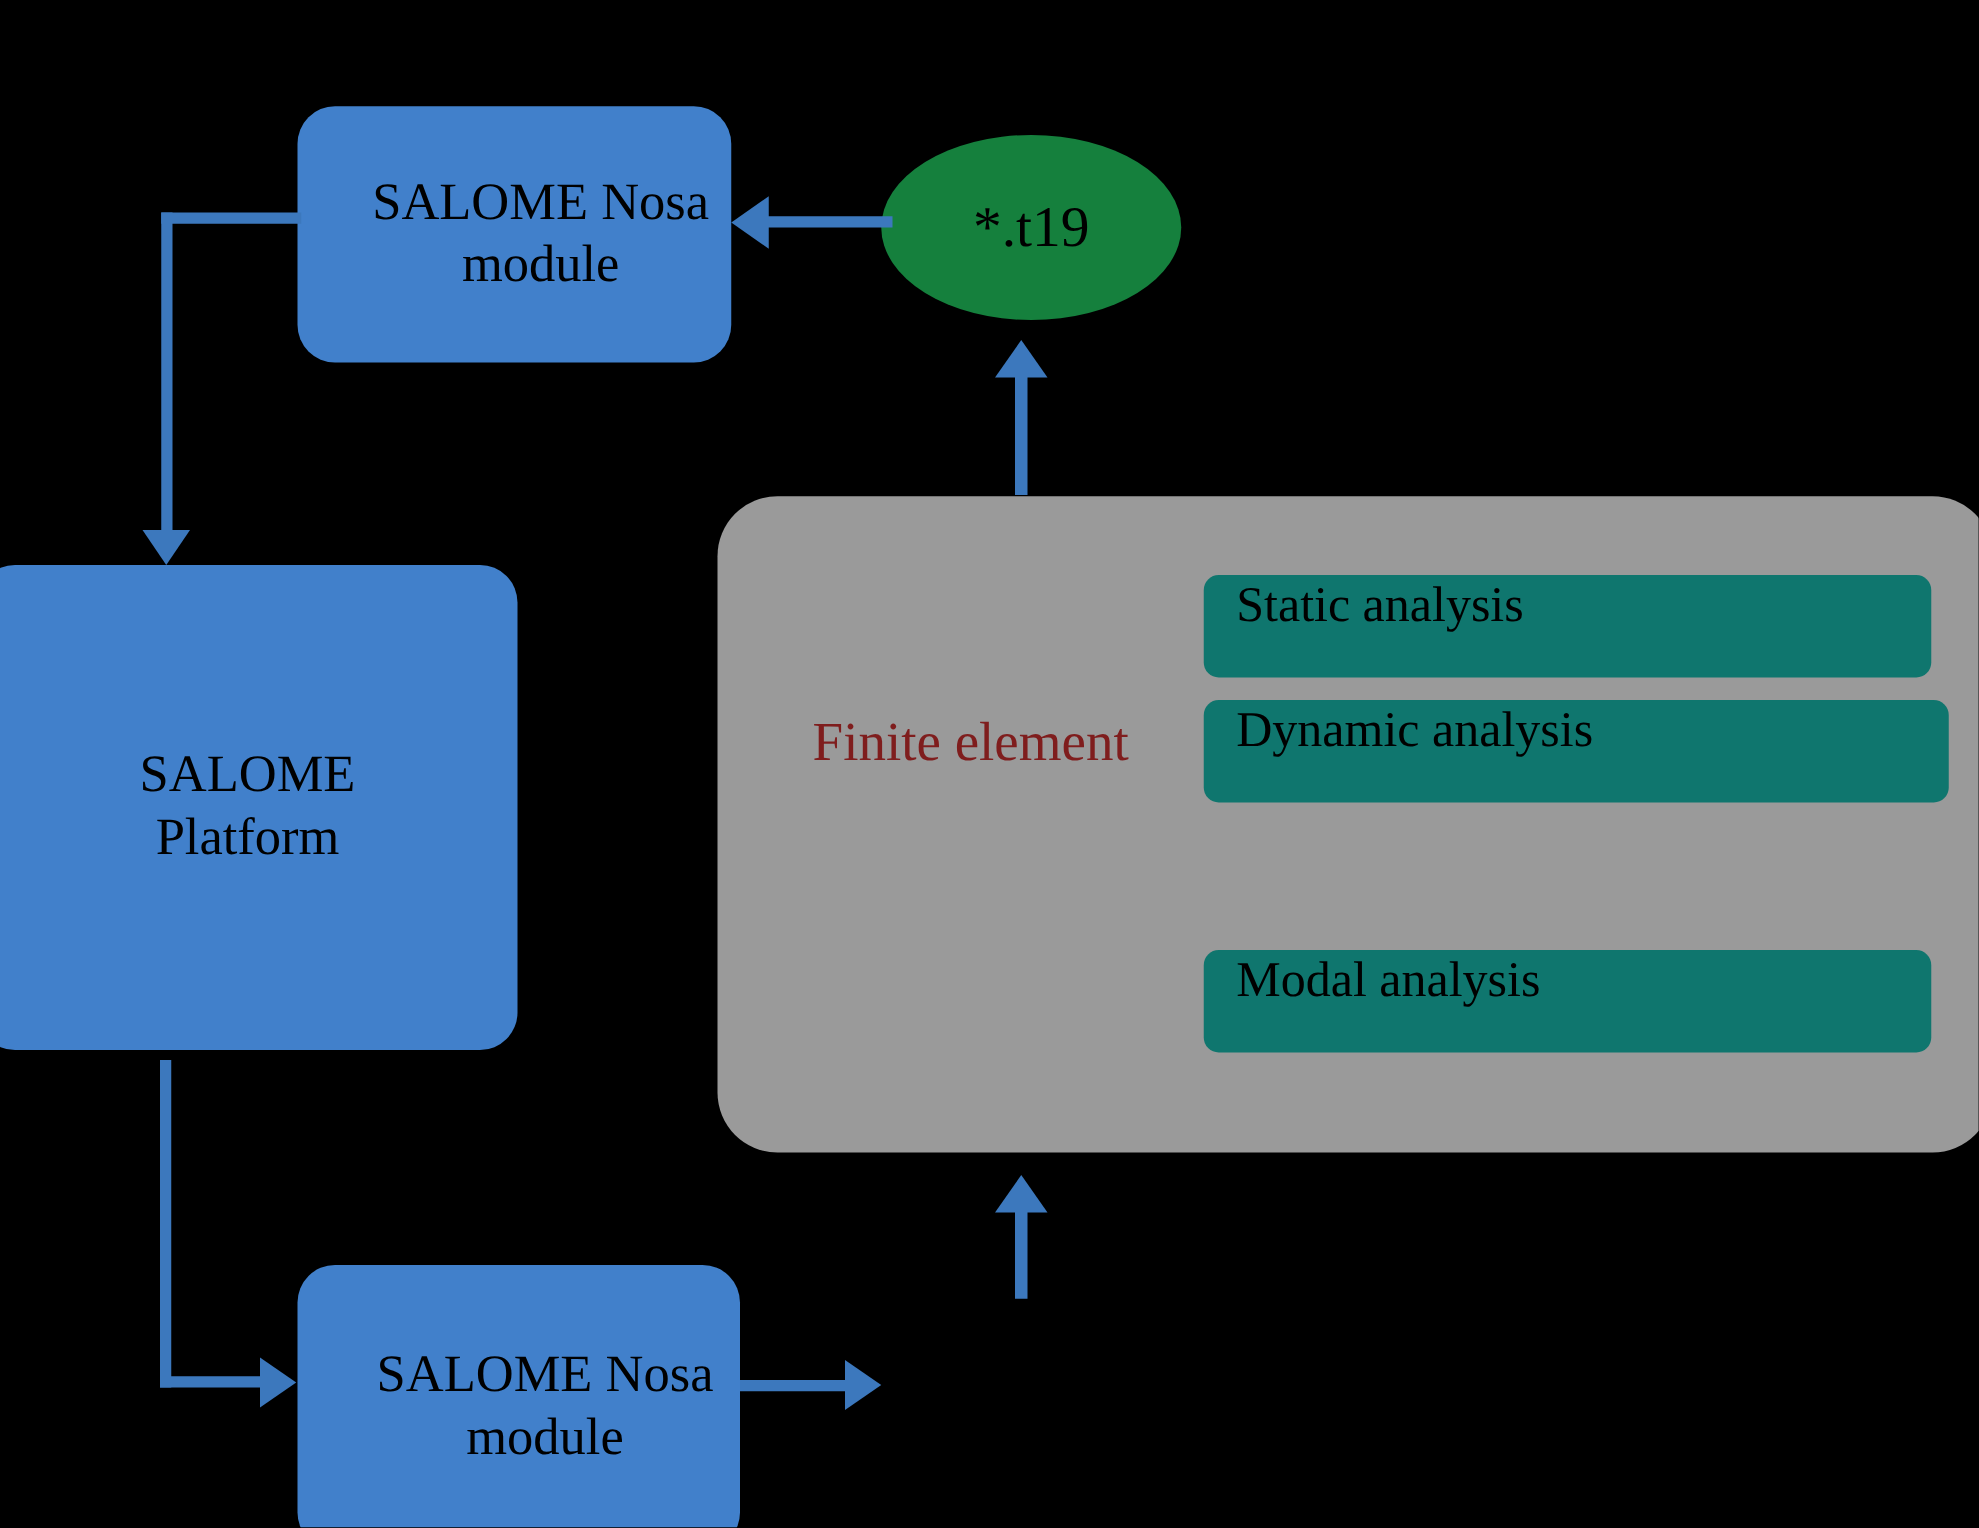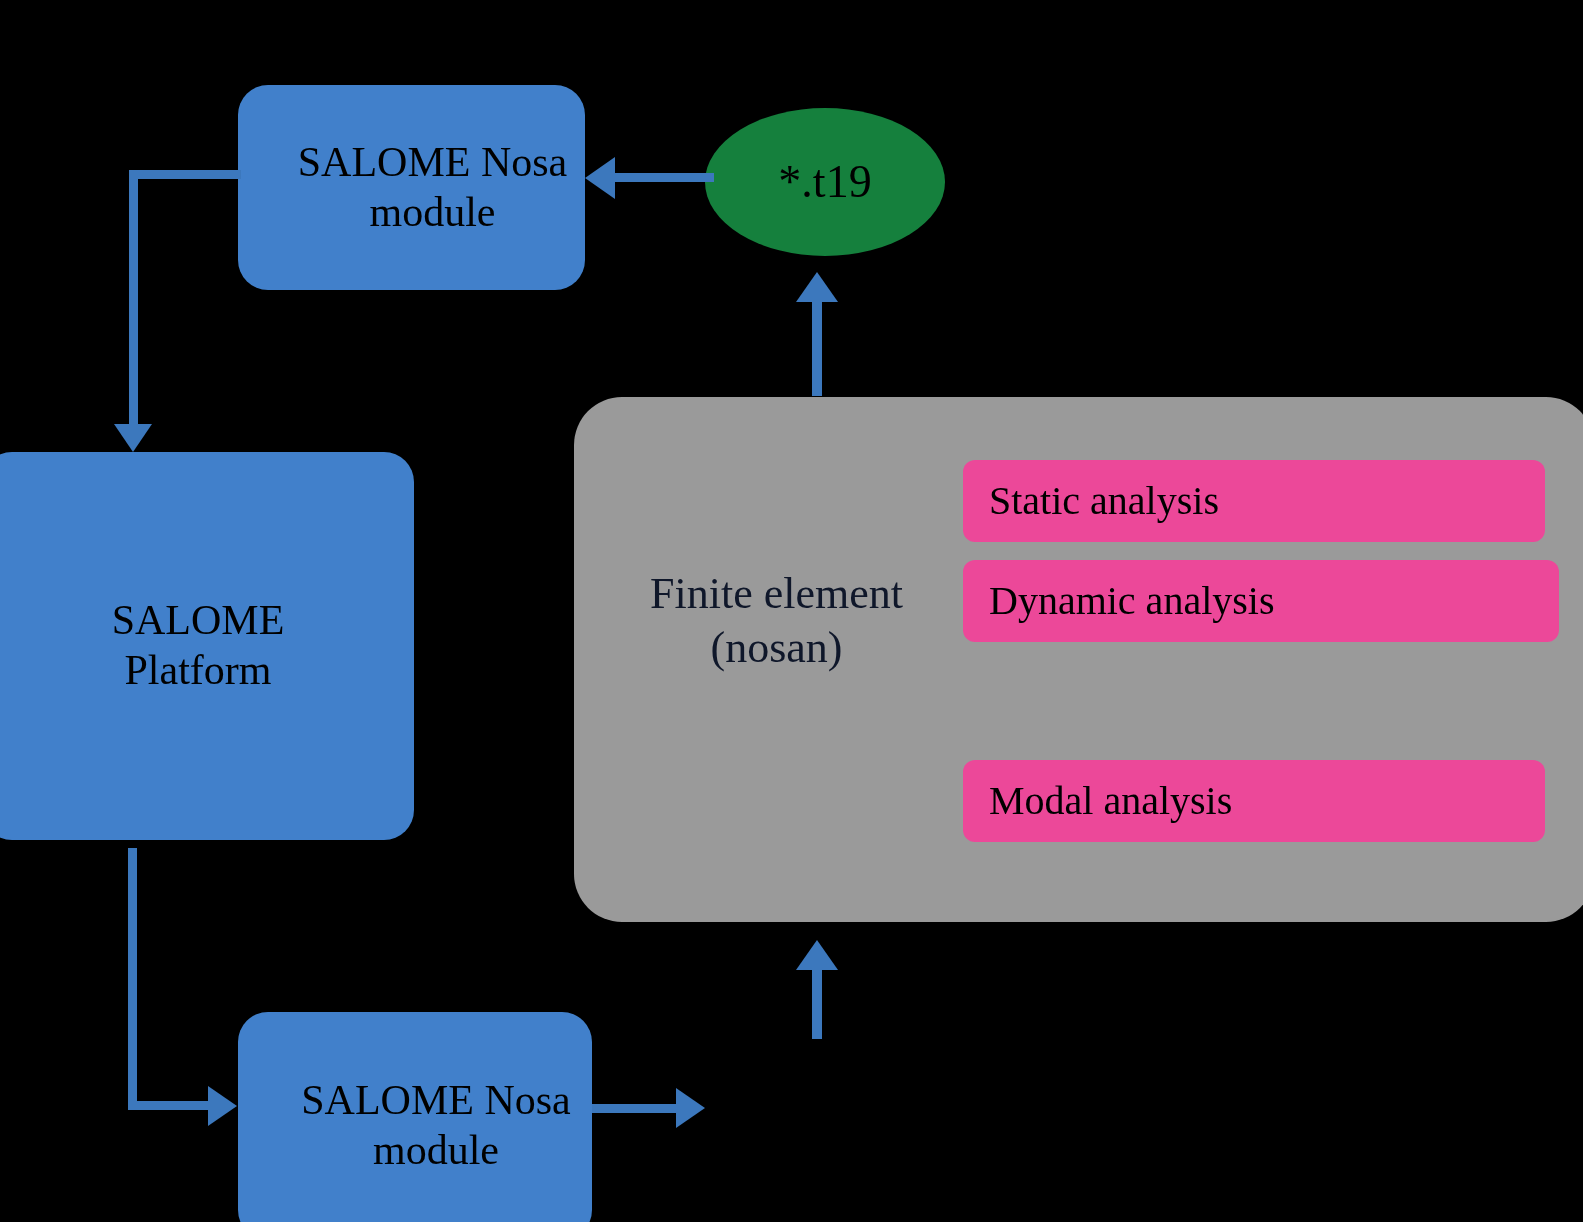--- a/index.html
+++ b/index.html
@@ -40,24 +40,24 @@
   }
 
   .panel-gray {
     background: #9a9a9a;
     border-radius: 48px;
   }
 
   .chip {
     position: absolute;
     box-sizing: border-box;
-    background: #ec4899;
+    background: #0f766e;
     border-radius: 12px;
     display: flex;
-    align-items: center;
+    align-items: flex-start;
     color: #000000;
     padding-left: 26px;
     white-space: pre;
   }
 
   
   .t-module   { font-size: 42px; padding-left: 42px; }
   .t-platform { font-size: 42px; }
   .t-file     { font-size: 46px; }
   .t-chip     { font-size: 40px; }
@@ -96,23 +96,22 @@
     border-left: 29px solid #3c78bd;
   }
 </style>
 </head>
 <body>
 
 <div id="canvas">
 
   <div class="node panel-gray" style="left:574px; top:397px; width:1020px; height:525px; display:block;">
 
-    <div style="position:absolute; left:30px; top:170px; width:345px; text-align:center; font-size:44px; line-height:1.22; color:#0f172a;">
+    <div style="position:absolute; left:30px; top:170px; width:345px; text-align:center; font-size:44px; line-height:1.22; color:#7f1d1d;">
       <div>Finite element</div>
-      <div>(nosan)</div>
     </div>
 
     <div class="chip t-chip" style="left:389px; top:63px; width:582px; height:82px;">
       <span>Static analysis</span>
     </div>
 
     <div class="chip t-chip" style="left:389px; top:163px; width:596px; height:82px;">
       <span>Dynamic analysis</span>
     </div>
 

